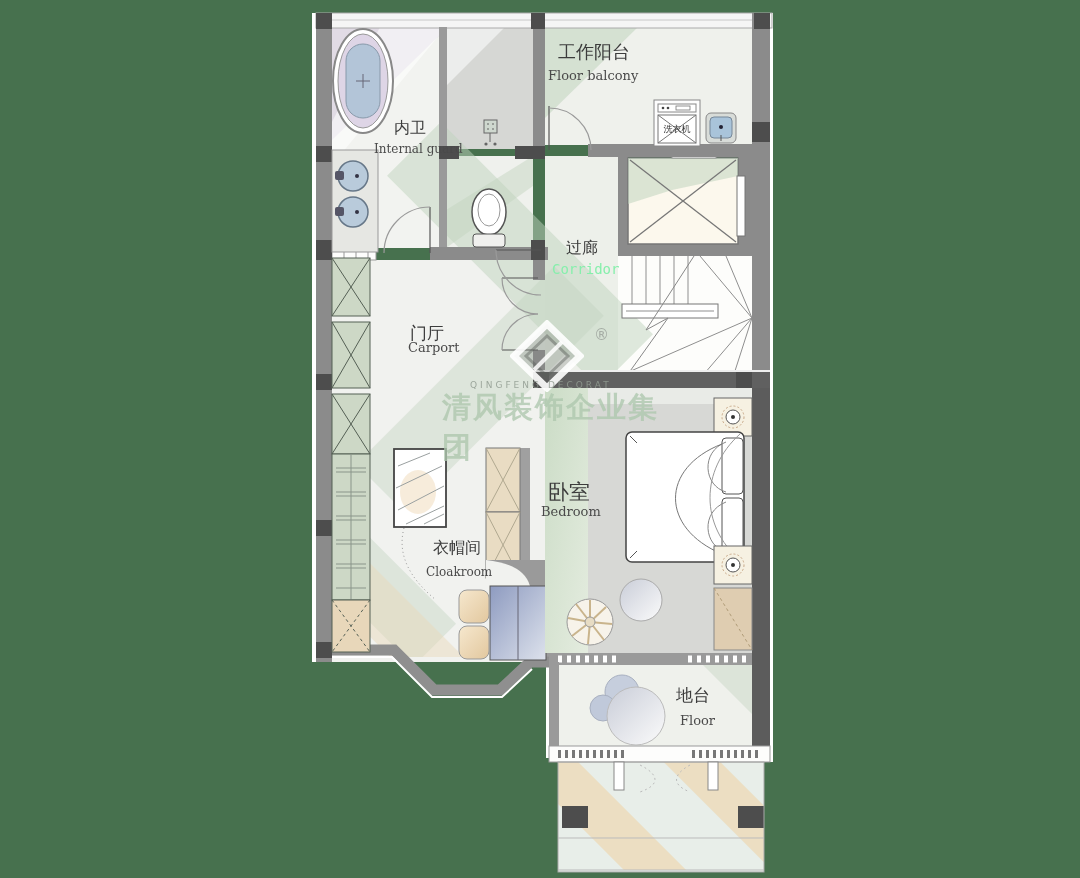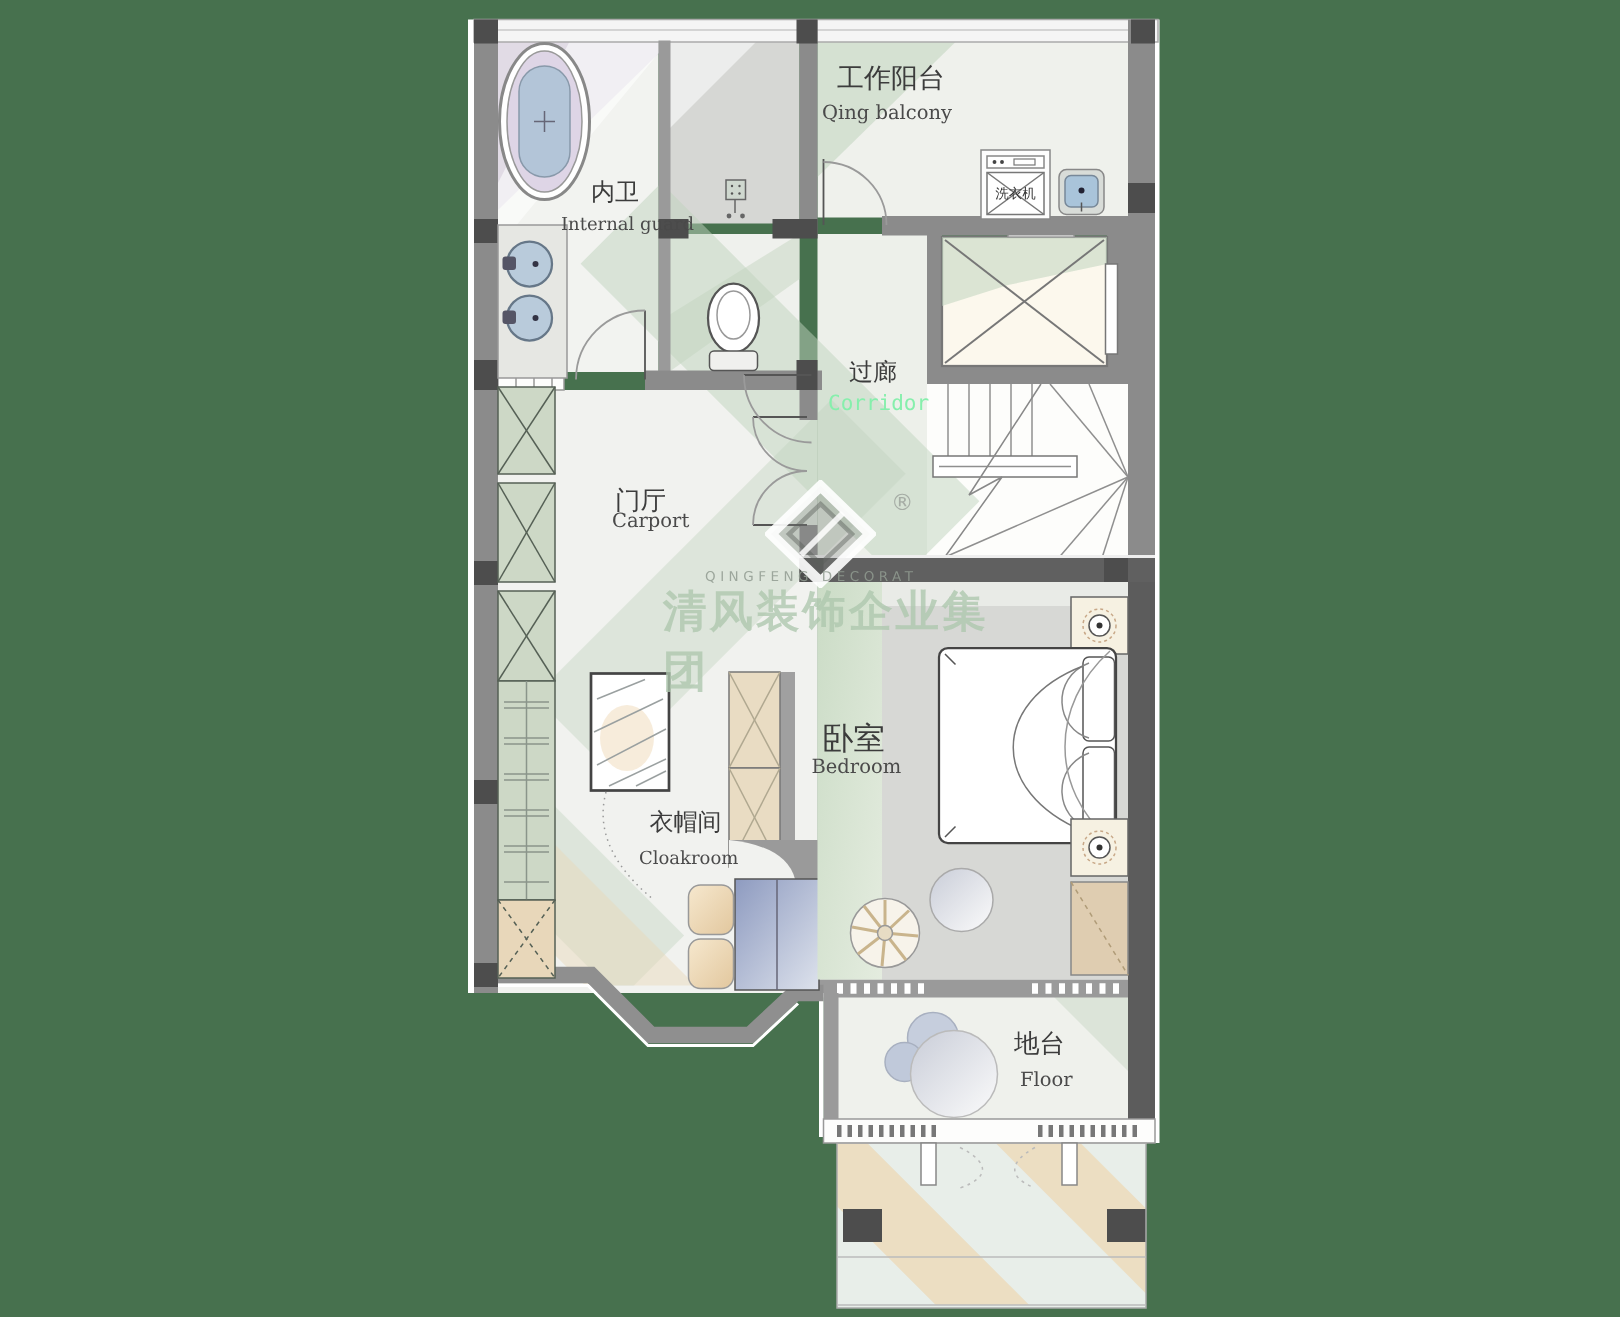--- a/index.html
+++ b/index.html
@@ -346,21 +346,21 @@
     <rect x="614" y="762" width="10" height="28" fill="#fff" stroke="#888"></rect>
     <rect x="708" y="762" width="10" height="28" fill="#fff" stroke="#888"></rect>
     <line x1="558" y1="838" x2="764" y2="838" stroke="#bbb"></line>
     <line x1="558" y1="870" x2="764" y2="870" stroke="#bbb"></line>
     <path d="M640,765 C660,775 660,785 640,792" stroke="#bbb" stroke-dasharray="2 3" fill="none"></path>
     <path d="M690,765 C672,775 672,785 690,792" stroke="#bbb" stroke-dasharray="2 3" fill="none"></path>
   </g>
 </svg>
 
 <div class="lbl zh" style="left:558px;top:40px;font-size:18px;">工作阳台</div>
-<div class="lbl en" style="left:548px;top:68px;font-size:13px;">Qing balcony</div>
+<div class="lbl en" style="left:548px;top:68px;font-size:13px;">Floor balcony</div>
 
 <div class="lbl zh" style="left:394px;top:118px;font-size:16px;">内卫</div>
 <div class="lbl en" style="left:374px;top:142px;font-size:12px;">Internal guard</div>
 
 <div class="lbl zh" style="left:566px;top:238px;font-size:16px;">过廊</div>
 <div class="lbl mono" style="left:552px;top:261px;font-size:14px;color:#86efac;">Corridor</div>
 
 <div class="lbl zh" style="left:410px;top:322px;font-size:17px;">门厅</div>
 <div class="lbl en" style="left:408px;top:340px;font-size:13px;">Carport</div>
 

